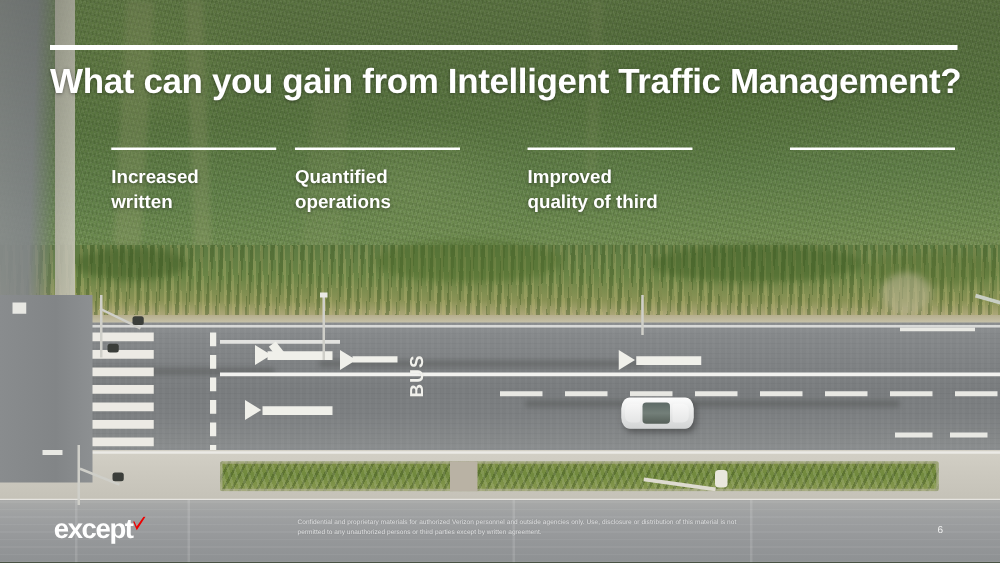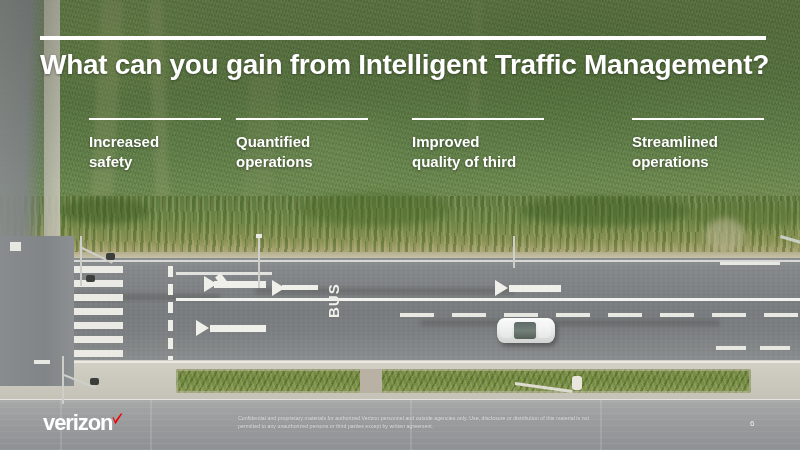--- a/index.html
+++ b/index.html
@@ -196,21 +196,21 @@
 
   .cols { position:absolute; left:0; top:118px; width:800px; }
   .col { position:absolute; width:152px; }
   .col .rule { width:132px; height:2px; background:#ffffff; margin-bottom:12px; }
   .col .label {
     color:#ffffff; font-weight:700; font-size:15px; line-height:20px;
     text-shadow:0 1px 3px rgba(0,0,0,.45);
   }
   .col.c1 { left:45px;padding-left:44px; }
   .col.c2 { left:236px; }
-  .col.c3 { left:412px; }
+  .col.c3 { left:422px; }
   .col.c4 { left:632px; }
 
   
   .logo {
     position:absolute; left:43px; top:412px;
     color:#ffffff; font-size:22px; font-weight:700; letter-spacing:-1.1px;
     line-height:22px;
   }
   .logo .tick {
     display:inline-block; position:relative; top:-5px; left:0px;
@@ -379,21 +379,21 @@
 
     <div class="title-rule"></div>
     <h1 class="title">What can you gain from Intelligent Traffic Management?</h1>
 
     <div class="cols">
 
       <div class="col c1">
         <div class="rule"></div>
         <div class="label">
           <span>Increased</span><br>
-          <span>safety</span>
+          <span>written</span>
         </div>
       </div>
 
       <div class="col c2">
         <div class="rule"></div>
         <div class="label">
           <span>Quantified</span><br>
           <span>operations</span>
         </div>
       </div>
@@ -401,29 +401,25 @@
       <div class="col c3">
         <div class="rule"></div>
         <div class="label">
           <span>Improved</span><br>
           <span>quality of third</span>
         </div>
       </div>
 
       <div class="col c4">
         <div class="rule"></div>
-        <div class="label">
-          <span>Streamlined</span><br>
-          <span>operations</span>
-        </div>
-      </div>
-
-    </div>
-
-    <div class="logo"><span>verizon</span><span class="tick"><svg width="11" height="12" viewBox="0 0 11 12">
+      </div>
+
+    </div>
+
+    <div class="logo"><span>except</span><span class="tick"><svg width="11" height="12" viewBox="0 0 11 12">
             <path d="M0.5 4.2 L3.4 11.2 L10.4 0.4 L8.8 0.4 L3.3 8.1 L1.6 4.2 Z" fill="#ee0000"></path>
           </svg></span></div>
 
     <div class="legal">Confidential and proprietary materials for authorized Verizon personnel and outside agencies only. Use, disclosure or distribution of this material is not permitted to any unauthorized persons or third parties except by written agreement.</div>
 
     <div class="pageno">6</div>
   </div>
 </div>
 
 </body></html>

